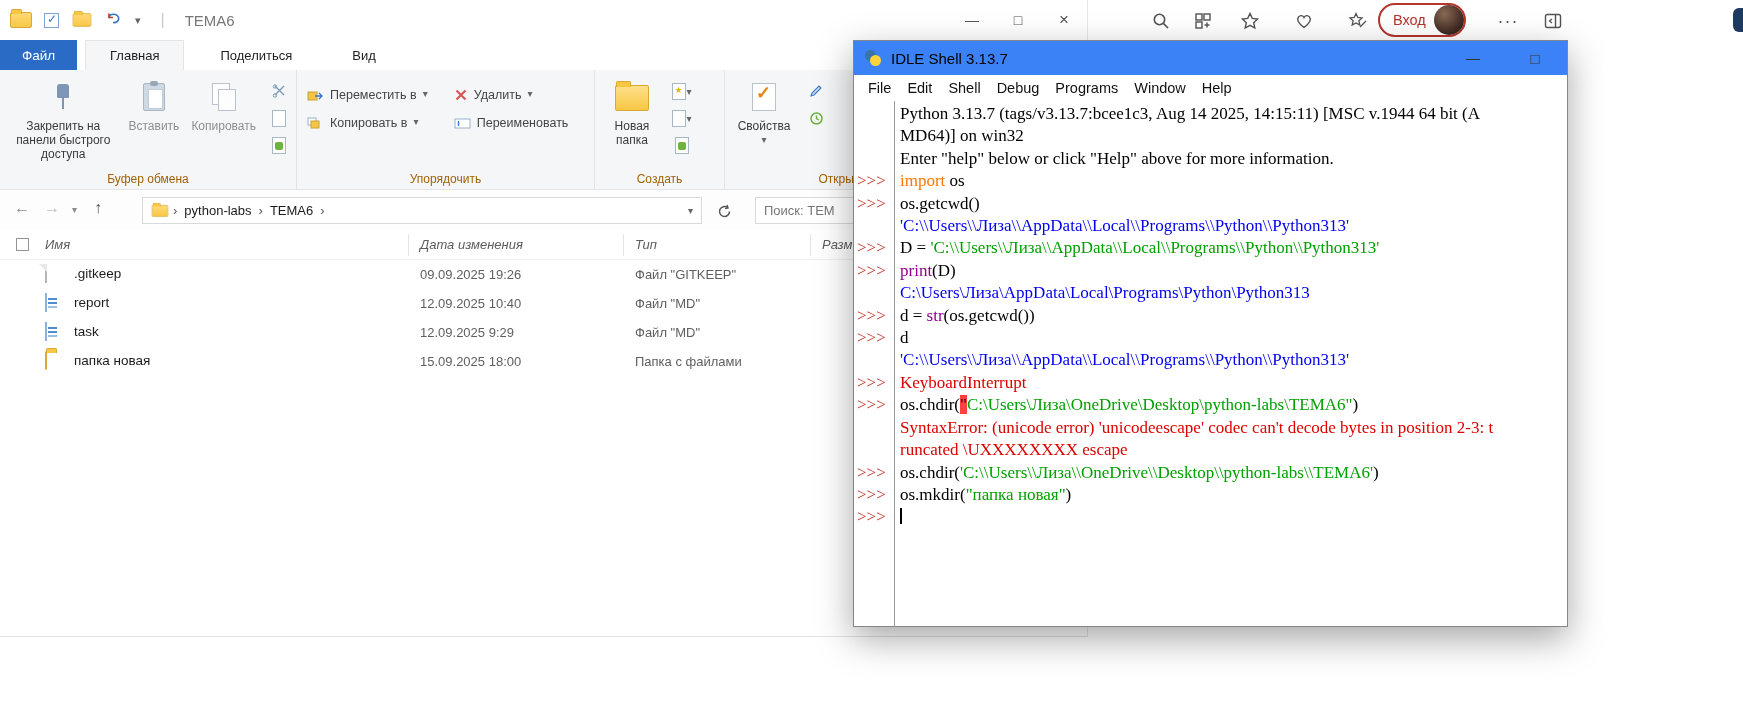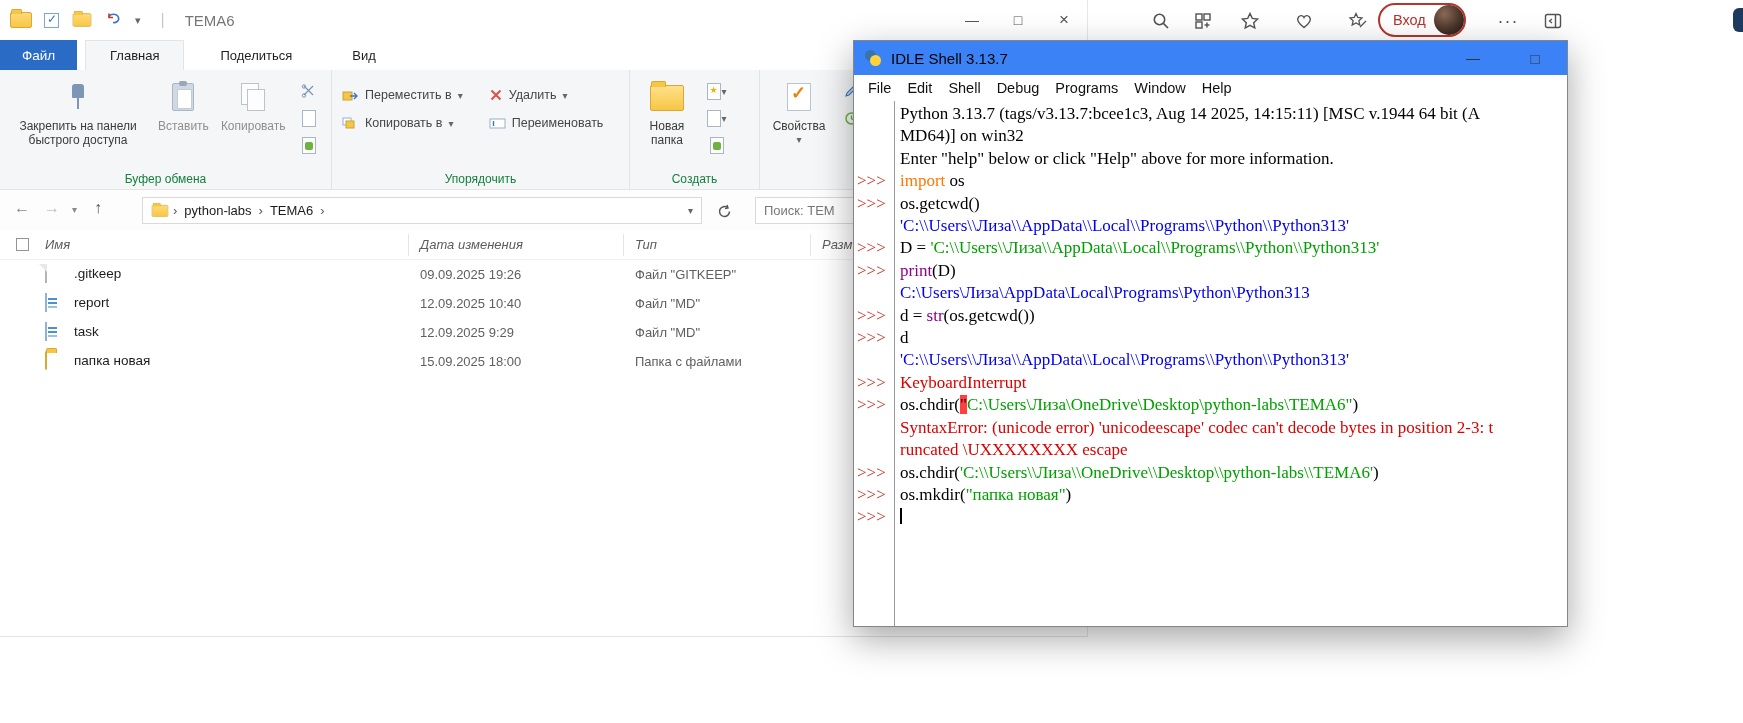--- a/index.html
+++ b/index.html
@@ -31,32 +31,32 @@
   .checkbox-ic { width:15px; height:15px; border:1px solid #7ba7d7; background:#fff; position:relative; }
   .checkbox-ic::after { content:"✓"; position:absolute; left:2px; top:-2px; color:#3c76c6; font-size:12px; }
 
   .ex-tabs { height:30px; display:flex; align-items:stretch; background:#fff; }
   .tab-file { width:77px; background:var(--file-tab,#2a6bc5); color:#fff; display:flex; align-items:center; justify-content:center; font-size:13.5px; }
   .tab { padding:0 24px; display:flex; align-items:center; font-size:13px; color:#1e1e1e; }
   .tab.active { background:#f5f6f7; border:1px solid #e4e4e4; border-bottom:none; }
 
   .ribbon { height:120px; background:#f5f6f7; border-bottom:1px solid #e4e4e4; display:flex; }
   .rgroup { position:relative; border-right:1px solid #e3e3e3; padding:8px 4px 20px; }
-  .rg1 { width:332px; } .rg2 { width:298px; } .rg3 { width:130px; } .rg4 { width:235px; }
-  .rgroup-label { position:absolute; bottom:3px; left:0; right:0; text-align:center; font-size:12px; color:#15803d; }
+  .rg1 { width:297px; } .rg2 { width:298px; } .rg3 { width:130px; } .rg4 { width:235px; }
+  .rgroup-label { position:absolute; bottom:3px; left:0; right:0; text-align:center; font-size:12px; color:#a16207; }
   .rg-content { display:flex; height:100%; }
   .bigbtn { display:flex; flex-direction:column; align-items:center; padding:2px 6px; font-size:12px; color:#3b3b3b; text-align:center; line-height:14px; }
   .bigbtn .lbl { margin-top:5px; }
   .bigbtn.dim .lbl { color:#8f8f8f; }
   .bigbtn.wide { width:148px; }
   .ic-big { width:34px; height:34px; display:flex; align-items:center; justify-content:center; }
   .ministack { display:flex; flex-direction:column; justify-content:flex-start; gap:5px; padding-top:2px; margin-left:4px; }
   .mini { width:26px; height:22px; display:flex; align-items:center; justify-content:center; }
   .rcol { display:flex; flex-direction:column; gap:10px; padding-top:8px; }
-  .ritem { display:flex; align-items:center; gap:6px; font-size:12.5px; color:#454545; padding:2px 6px; }
+  .ritem { display:flex; gap:6px; font-size:12.5px; color:#454545; padding:2px 6px; }
   .ritem .caret { color:#666; font-size:10px; }
   .caret { color:#666; font-size:10px; }
 
   .pin-ic { width:16px; height:30px; position:relative; }
   .pin-ic::before { content:""; position:absolute; left:2px; top:2px; width:12px; height:14px; background:#7d96b5; border-radius:3px 3px 1px 1px; }
   .pin-ic::after { content:""; position:absolute; left:7px; top:16px; width:2px; height:11px; background:#7d96b5; }
   .copy-ic { position:relative; width:24px; height:28px; }
   .copy-ic::before, .copy-ic::after { content:""; position:absolute; width:16px; height:20px; background:#fdfdfd; border:1px solid #b9c4cf; }
   .copy-ic::before { left:0; top:0; } .copy-ic::after { left:6px; top:6px; }
   .clip-ic { position:relative; width:22px; height:28px; background:#cfd9e4; border:1px solid #aab6c3; border-radius:2px; }

